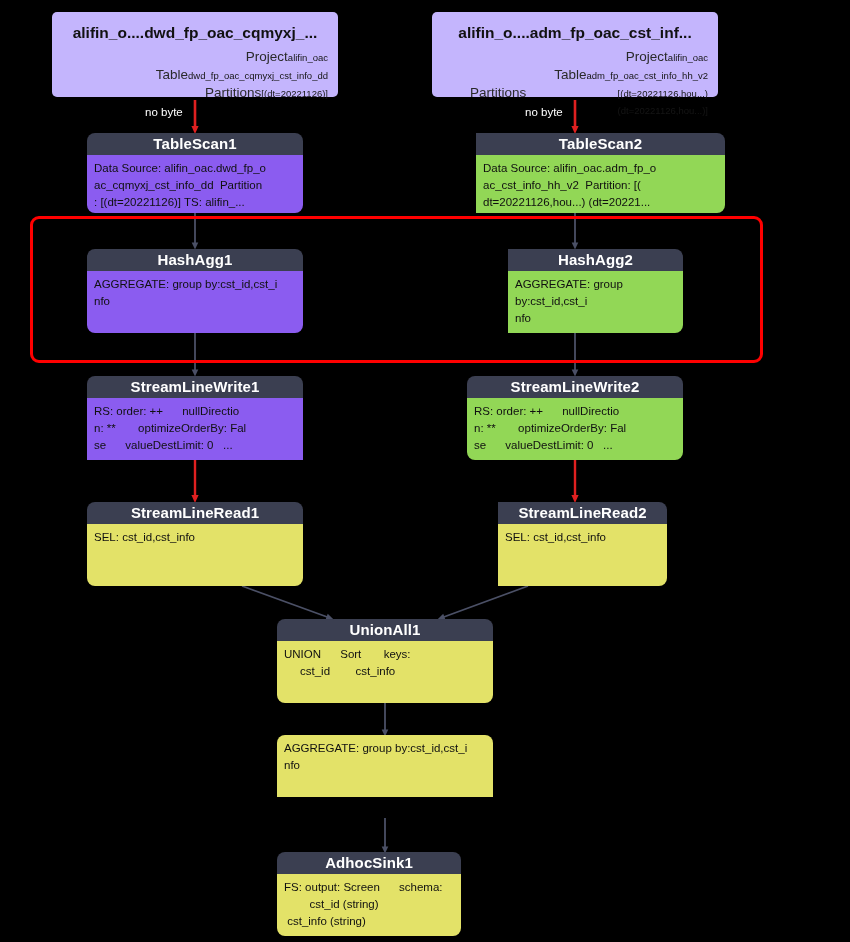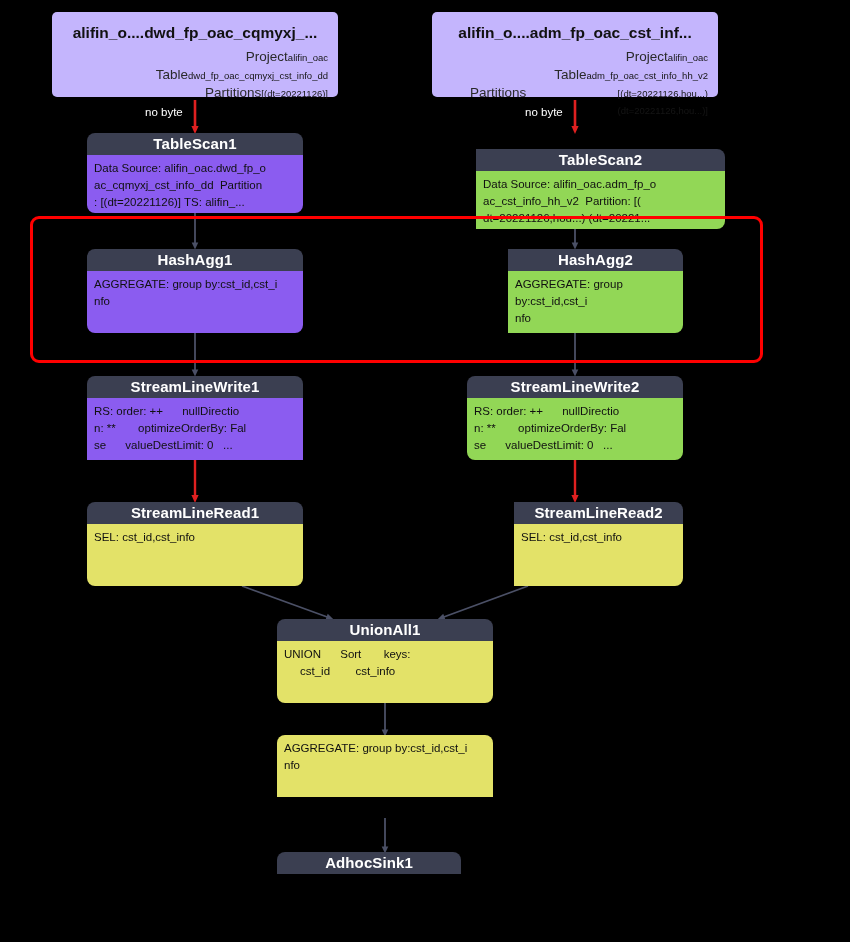--- a/index.html
+++ b/index.html
@@ -124,21 +124,21 @@
   <div class="edge-label" style="left:145px;top:106px;width:100px;">no byte</div>
   <div class="edge-label" style="left:525px;top:106px;width:100px;">no byte</div>
 
   <div class="node purple" style="left:87px;top:133px;width:216px;height:80px;">
     <div class="node-head">TableScan1</div>
     <div class="node-body" style="height:58px;">Data Source: alifin_oac.dwd_fp_o
 ac_cqmyxj_cst_info_dd  Partition
 : [(dt=20221126)] TS: alifin_...</div>
   </div>
 
-  <div class="node green" style="left:467px;top:149px;width:258px;height:80px;padding-left:9px;">
+  <div class="node green" style="left:467px;top:133px;width:258px;height:80px;padding-left:9px;">
     <div class="node-head">TableScan2</div>
     <div class="node-body" style="height:58px;">Data Source: alifin_oac.adm_fp_o
 ac_cst_info_hh_v2  Partition: [(
 dt=20221126,hou...) (dt=20221...</div>
   </div>
 
   <div class="node purple" style="left:87px;top:249px;width:216px;height:84px;">
     <div class="node-head">HashAgg1</div>
     <div class="node-body" style="height:62px;">AGGREGATE: group by:cst_id,cst_i
 nfo</div>
@@ -162,35 +162,38 @@
     <div class="node-body" style="height:62px;">RS: order: ++      nullDirectio
 n: **       optimizeOrderBy: Fal
 se      valueDestLimit: 0   ...</div>
   </div>
 
   <div class="node yellow" style="left:87px;top:502px;width:216px;height:84px;">
     <div class="node-head">StreamLineRead1</div>
     <div class="node-body" style="height:62px;">SEL: cst_id,cst_info</div>
   </div>
 
-  <div class="node yellow" style="left:467px;top:502px;width:216px;height:84px;padding-left:47px;">
+  <div class="node yellow" style="left:451px;top:502px;width:216px;height:84px;padding-left:47px;">
     <div class="node-head">StreamLineRead2</div>
     <div class="node-body" style="height:62px;">SEL: cst_id,cst_info</div>
   </div>
 
   <div class="node yellow" style="left:277px;top:619px;width:216px;height:84px;">
     <div class="node-head">UnionAll1</div>
     <div class="node-body" style="height:62px;">UNION      Sort       keys:
      cst_id        cst_info</div>
   </div>
 
   <div class="node yellow" style="left:277px;top:735px;width:216px;height:84px;">
     <div class="node-body" style="height:62px;">AGGREGATE: group by:cst_id,cst_i
 nfo</div>
   </div>
 
   <div class="node yellow" style="left:277px;top:852px;width:184px;height:84px;">
     <div class="node-head">AdhocSink1</div>
+    <div class="node-body" style="height:62px;">FS: output: Screen      schema:
+        cst_id (string)
+ cst_info (string)</div>
   </div>
 
   <div id="highlight" style="left:30px;top:216px;width:733px;height:147px;"></div>
 
 </div>
 
 </body></html>

